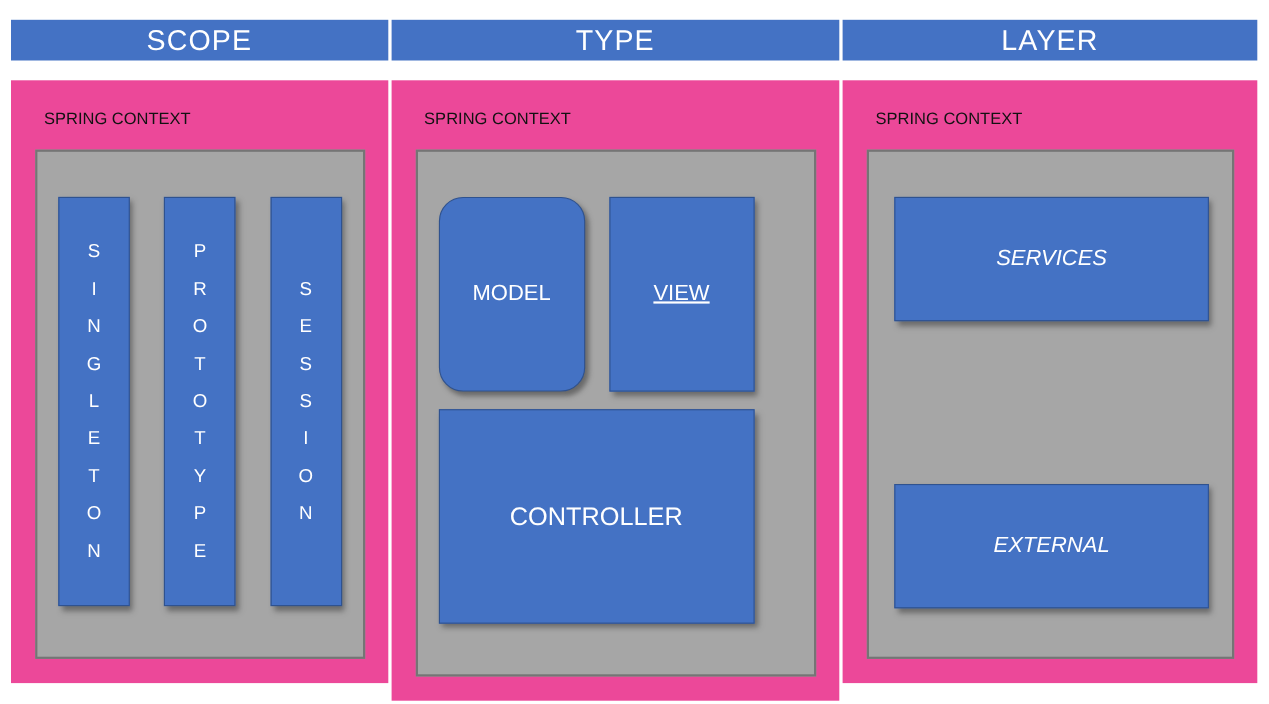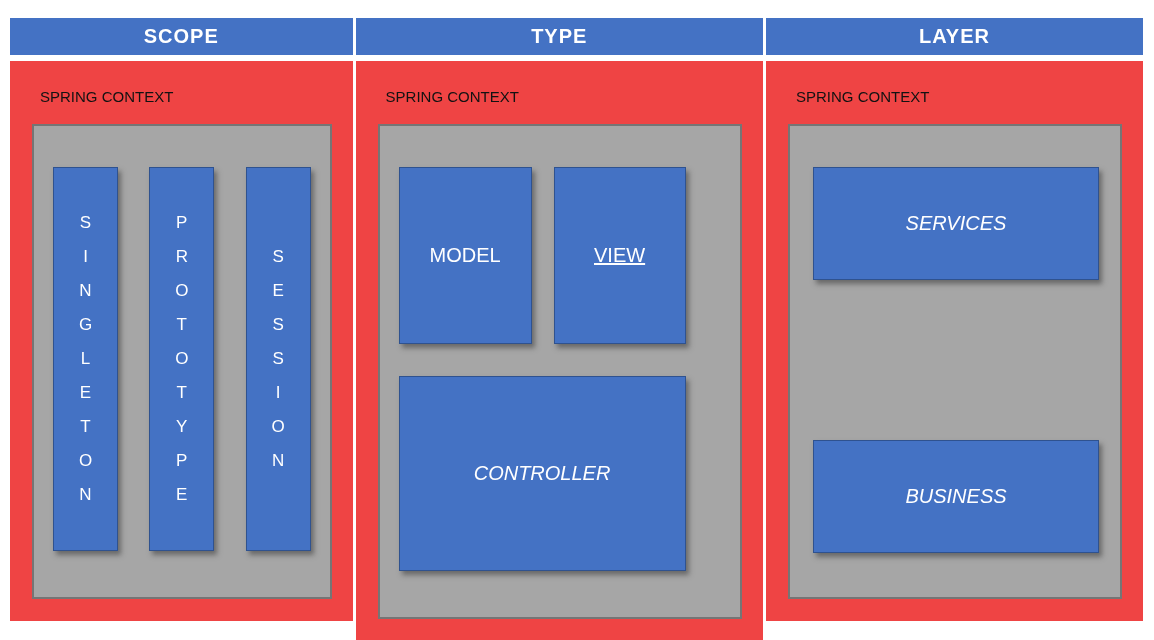--- a/index.html
+++ b/index.html
@@ -26,31 +26,31 @@
     box-sizing: border-box;
   }
   .col-1 { width: 375px; }
   .col-2 { width: 446px; }
   .col-3 { width: 399px; }
   .col-header {
     height: 37px;
     flex: 0 0 37px;
     background: #4472C4;
     color: #ffffff;
-    font-weight: bold;
-    font-size: 20px;
+    font-weight: normal;
+    font-size: 26px;
     letter-spacing: 1px;
     display: flex;
     align-items: center;
     justify-content: center;
-    margin-bottom: 6px;
+    margin-bottom: 18px;
   }
   .col-body {
     flex: 1;
-    background: #ef4444;
+    background: #ec4899;
     box-sizing: border-box;
     padding: 26px 21px 22px 22px;
     display: flex;
     flex-direction: column;
   }
   .context-label {
     font-size: 15px;
     line-height: 20px;
     color: #121212;
     margin-left: 8px;
@@ -91,29 +91,28 @@
     display: flex;
     flex-direction: column;
     padding: 41px 19px 46px 19px;
   }
   .mv-row {
     display: flex;
     gap: 22px;
     height: 177px;
     flex: 0 0 177px;
   }
-  .model-bean { width: 133px; font-size: 20px; }
+  .model-bean { width: 133px; font-size: 20px; border-radius: 22px; }
   .view-bean  { width: 132px; font-size: 20px; text-decoration: underline; }
   .controller-bean {
-    margin-top: 32px;
+    margin-top: 16px;
     width: 287px;
     height: 195px;
     flex: 0 0 195px;
-    font-size: 20px;
-    font-style: italic;
+    font-size: 23px;
   }
   
   .layer-box {
     display: flex;
     flex-direction: column;
     justify-content: space-between;
     padding: 41px 21px 44px 23px;
   }
   .h-bean {
     width: 286px;
@@ -190,19 +189,19 @@
 
   <div class="column col-3">
     <div class="col-header">LAYER</div>
     <div class="col-body">
       <div class="context-label">SPRING CONTEXT</div>
       <div class="context-box layer-box">
         <div class="bean h-bean">
           <span>SERVICES</span>
         </div>
         <div class="bean h-bean">
-          <span>BUSINESS</span>
+          <span>EXTERNAL</span>
         </div>
       </div>
     </div>
   </div>
 
 </div>
 
 </body></html>

